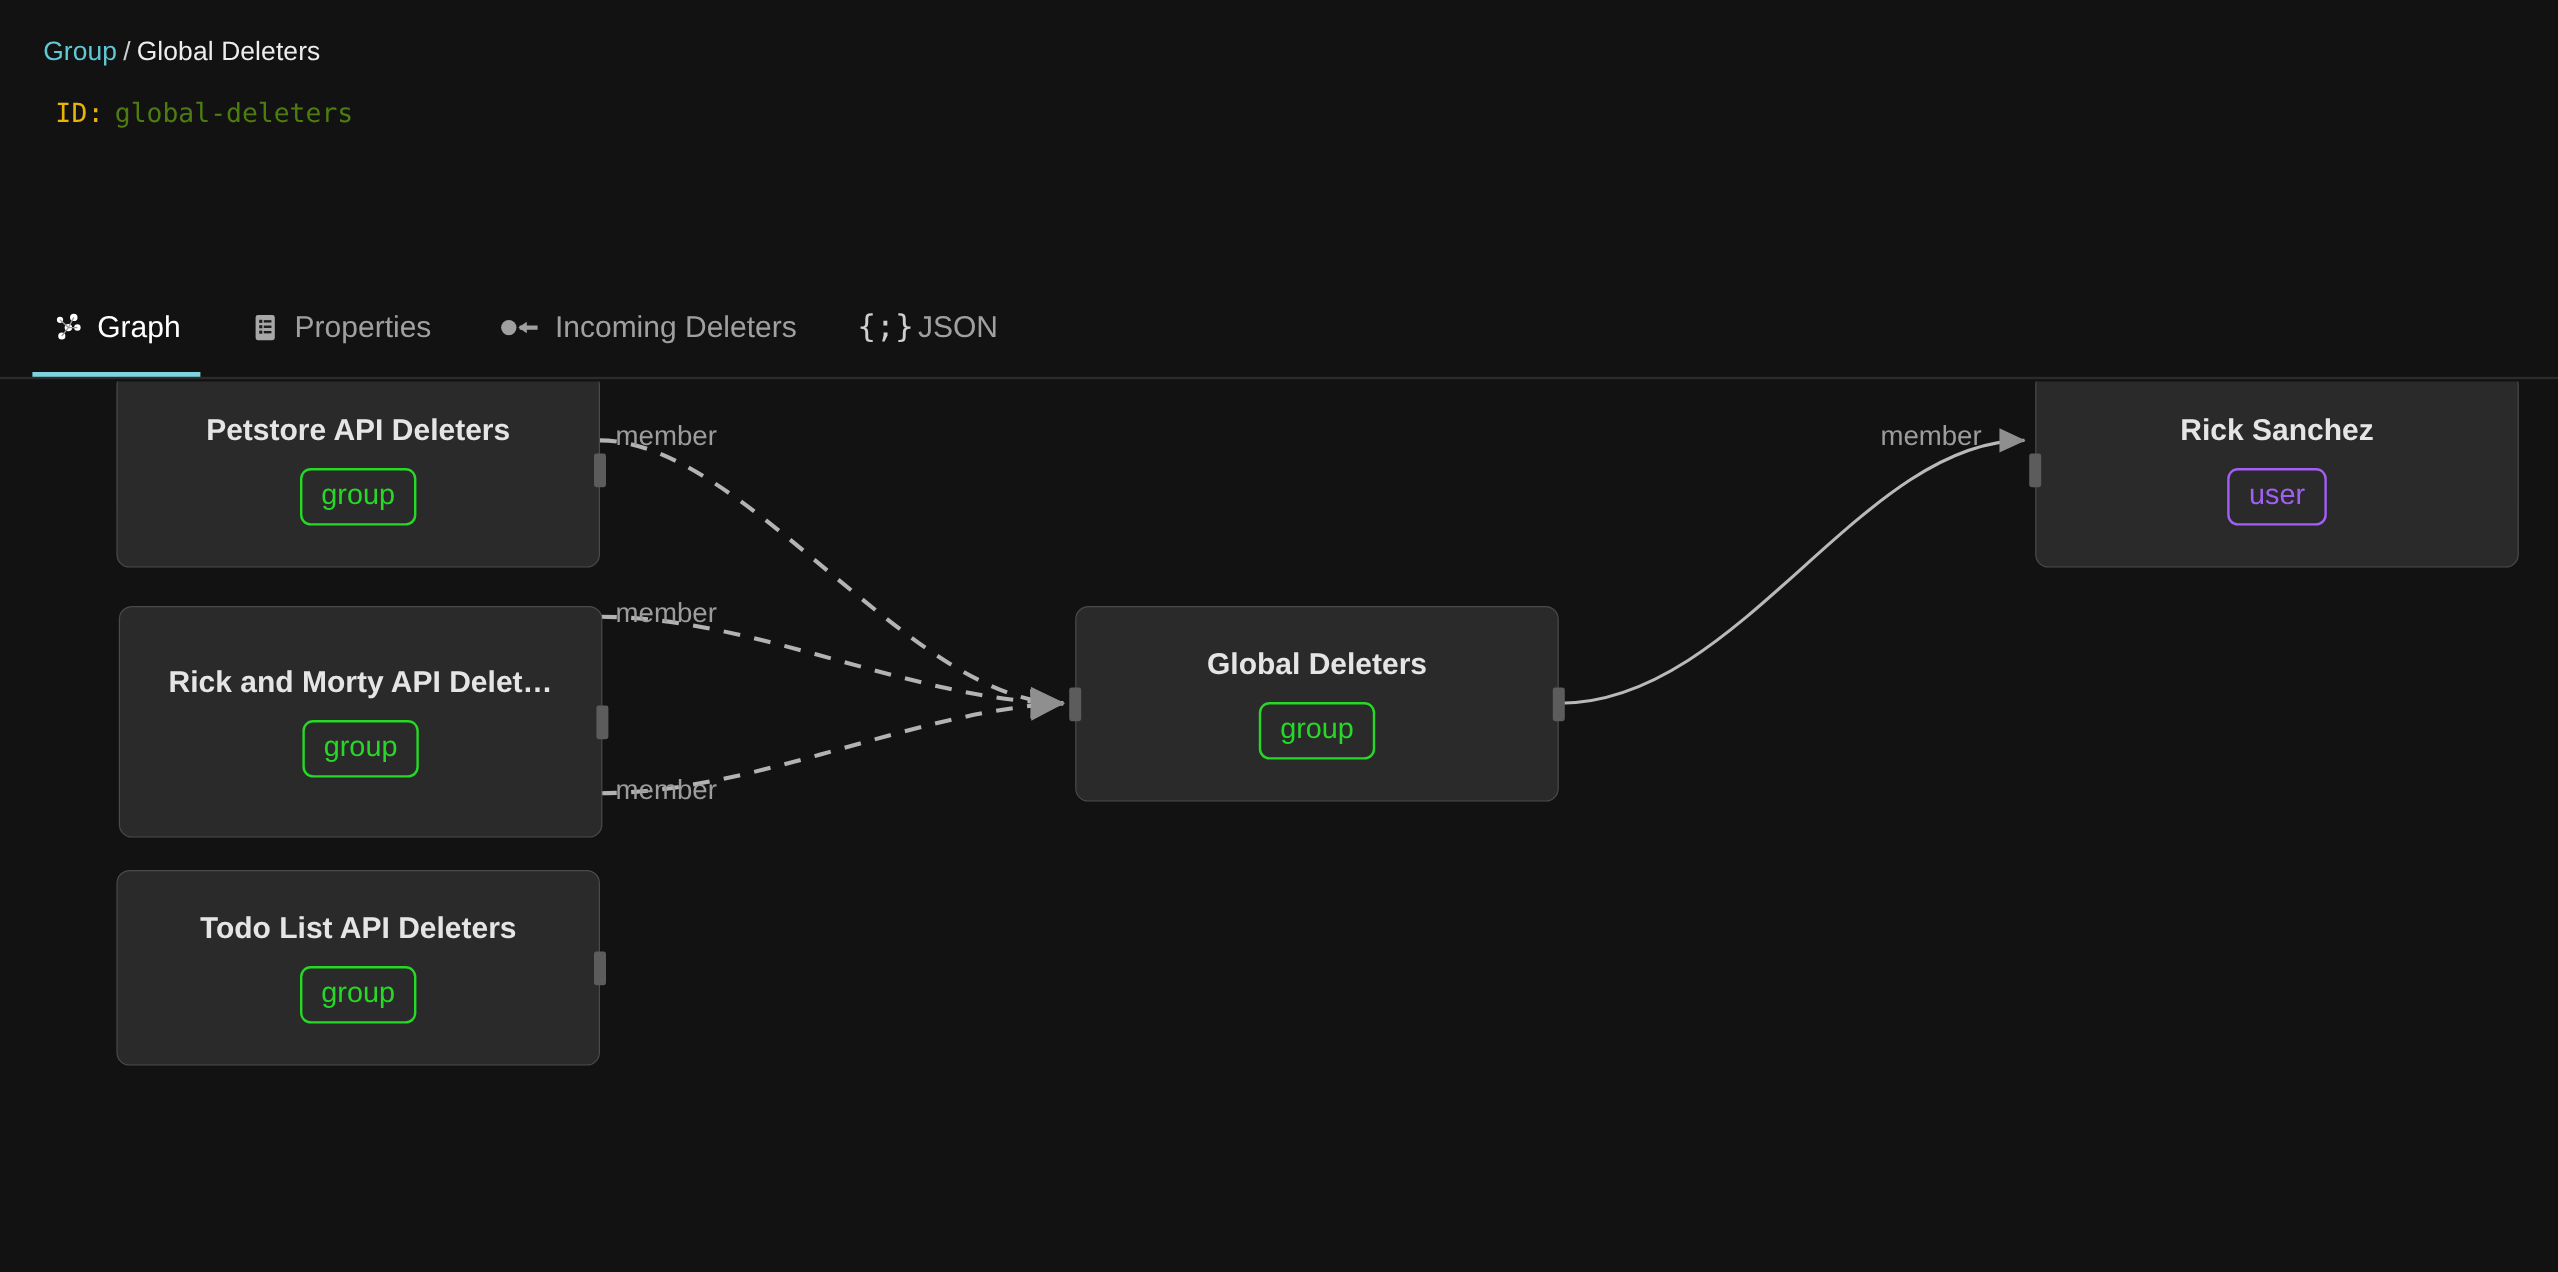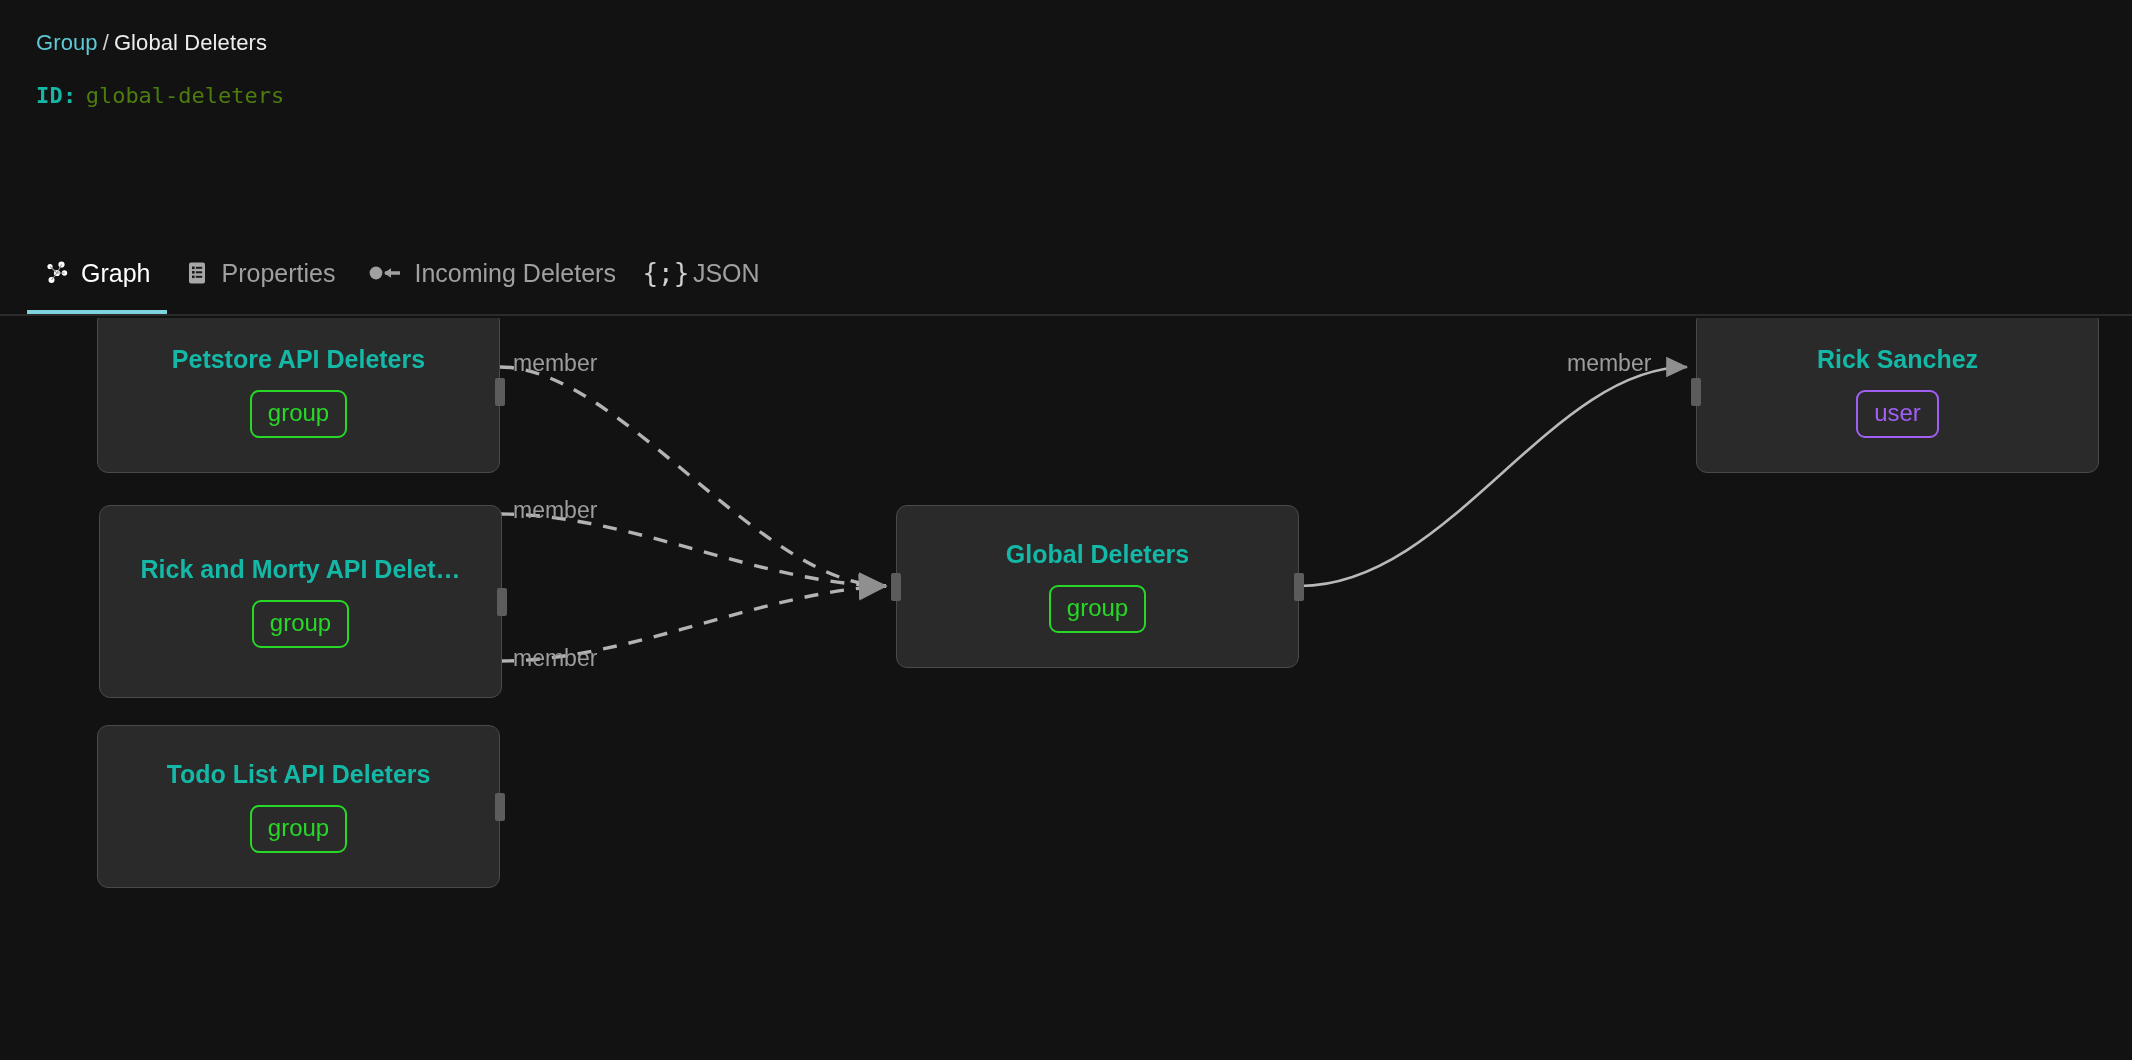--- a/index.html
+++ b/index.html
@@ -21,32 +21,33 @@
   .bc-type { color: #5fc9d6; }
   .bc-sep  { color: #cfcfcf; padding: 0 5px; }
   .bc-name { color: #ededed; }
 
   .idrow {
     margin-top: 27px;
     font-size: 22px;
     white-space: nowrap;
     font-family: "DejaVu Sans Mono", "Liberation Mono", monospace;
   }
-  .id-label { color: #14b8a6; font-weight: bold; letter-spacing: .3px; }
+  .id-label { color: #eab308; font-weight: normal; letter-spacing: .3px; margin-left: 10px; }
   .id-value { color: #4d7c0f; padding-left: 9px; }
 
   
   .tabbar {
     position: absolute;
     top: 236px; left: 0; right: 0;
     height: 80px;
     border-bottom: 2px solid #2b2b2b;
     display: flex;
     align-items: flex-start;
     padding-left: 36px;
+    gap: 24px;
   }
   .tab {
     display: flex;
     align-items: center;
     gap: 11px;
     height: 78px;
     padding: 0 17px;
     color: #a0a0a0;
     font-size: 25px;
     white-space: nowrap;
@@ -83,21 +84,21 @@
     border: 1.5px solid #4a4a4a;
     border-radius: 11px;
     display: flex;
     flex-direction: column;
     align-items: center;
     justify-content: center;
     gap: 16px;
     padding: 0 18px;
   }
   .node-title {
-    color: #14b8a6;
+    color: #e5e5e5;
     font-size: 25px;
     font-weight: bold;
     white-space: nowrap;
     overflow: hidden;
     text-overflow: ellipsis;
     max-width: 100%;
     text-align: center;
   }
   .badge {
     font-size: 24px;

